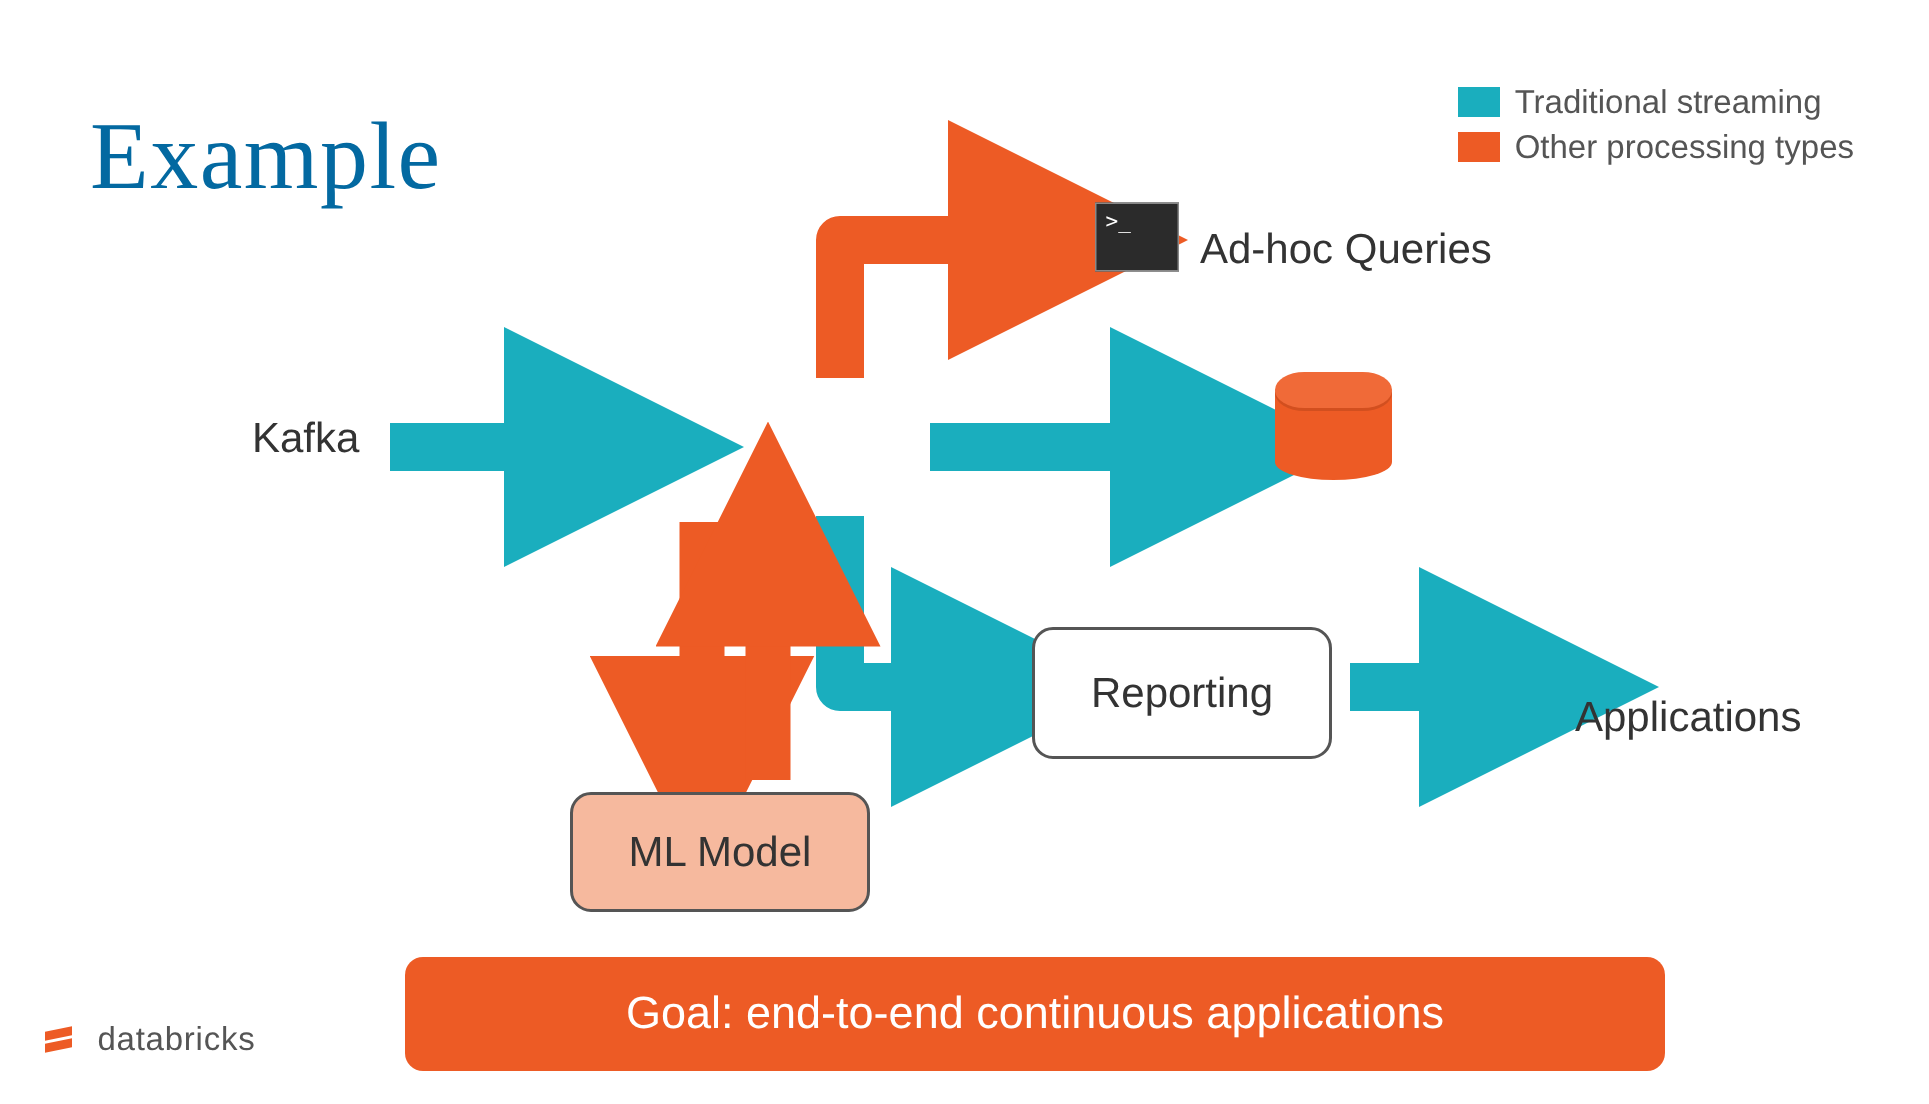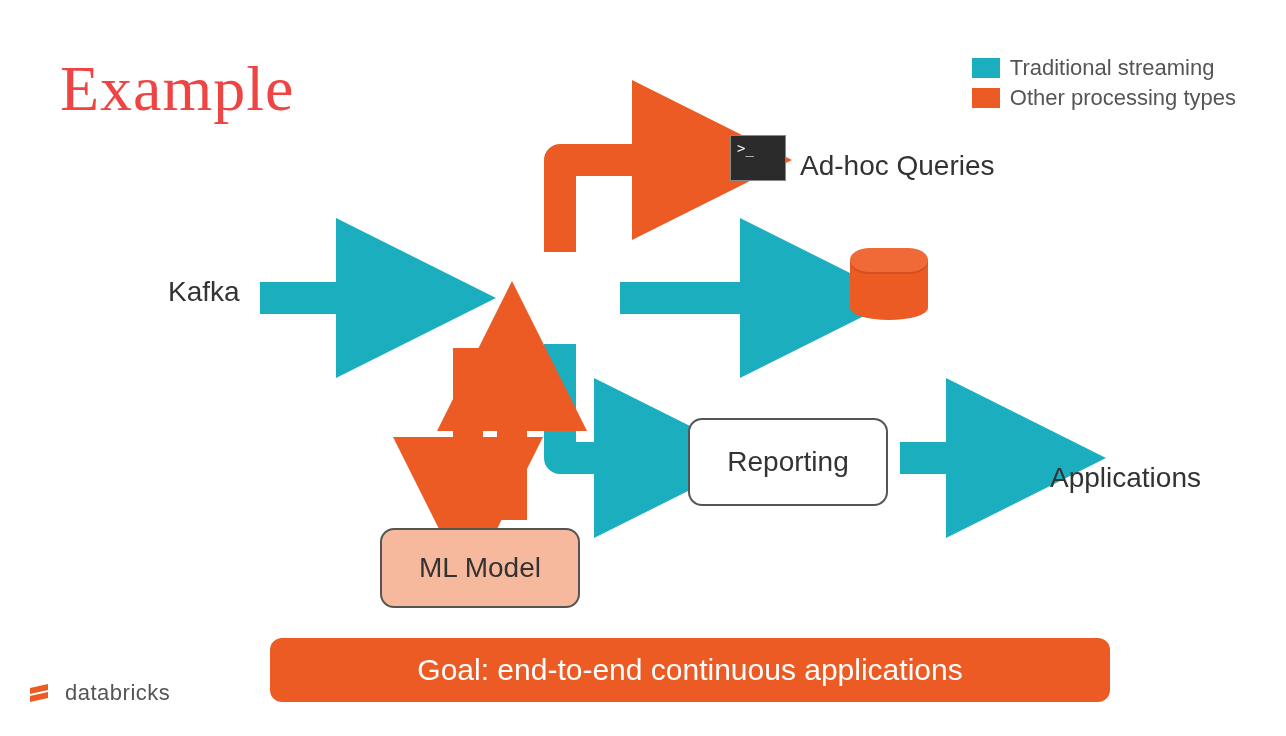--- a/index.html
+++ b/index.html
@@ -7,25 +7,25 @@
     width: 1286px;
     height: 736px;
     background: #ffffff;
     font-family: Georgia, 'Times New Roman', serif;
     position: relative;
     overflow: hidden;
     color: #4a4a4a;
   }
   .title {
     position: absolute;
-    top: 52px;
+    top: 67px;
     left: 60px;
     font-size: 64px;
     font-weight: 300;
-    color: #ef4444;
+    color: #0369a1;
     letter-spacing: 1px;
   }
   .legend {
     position: absolute;
     top: 55px;
     right: 50px;
     font-family: Liberation Sans, sans-serif;
     font-size: 22px;
     color: #555;
   }
@@ -99,21 +99,21 @@
   .db-lip {
     width: 78px; height: 24px;
     border-radius: 50% / 100%;
     position: absolute; top: 0;
     background: #d24f1f;
   }
 
   .goal-banner {
     position: absolute;
     left: 270px; top: 638px;
-    width: 840px; height: 64px;
+    width: 840px; height: 76px;
     background: #ed5b25;
     border-radius: 12px;
     display: flex; align-items:center; justify-content:center;
     color: #fff;
     font-family: -apple-system, Arial, sans-serif;
     font-size: 30px;
   }
 
   .logo {
     position: absolute;

